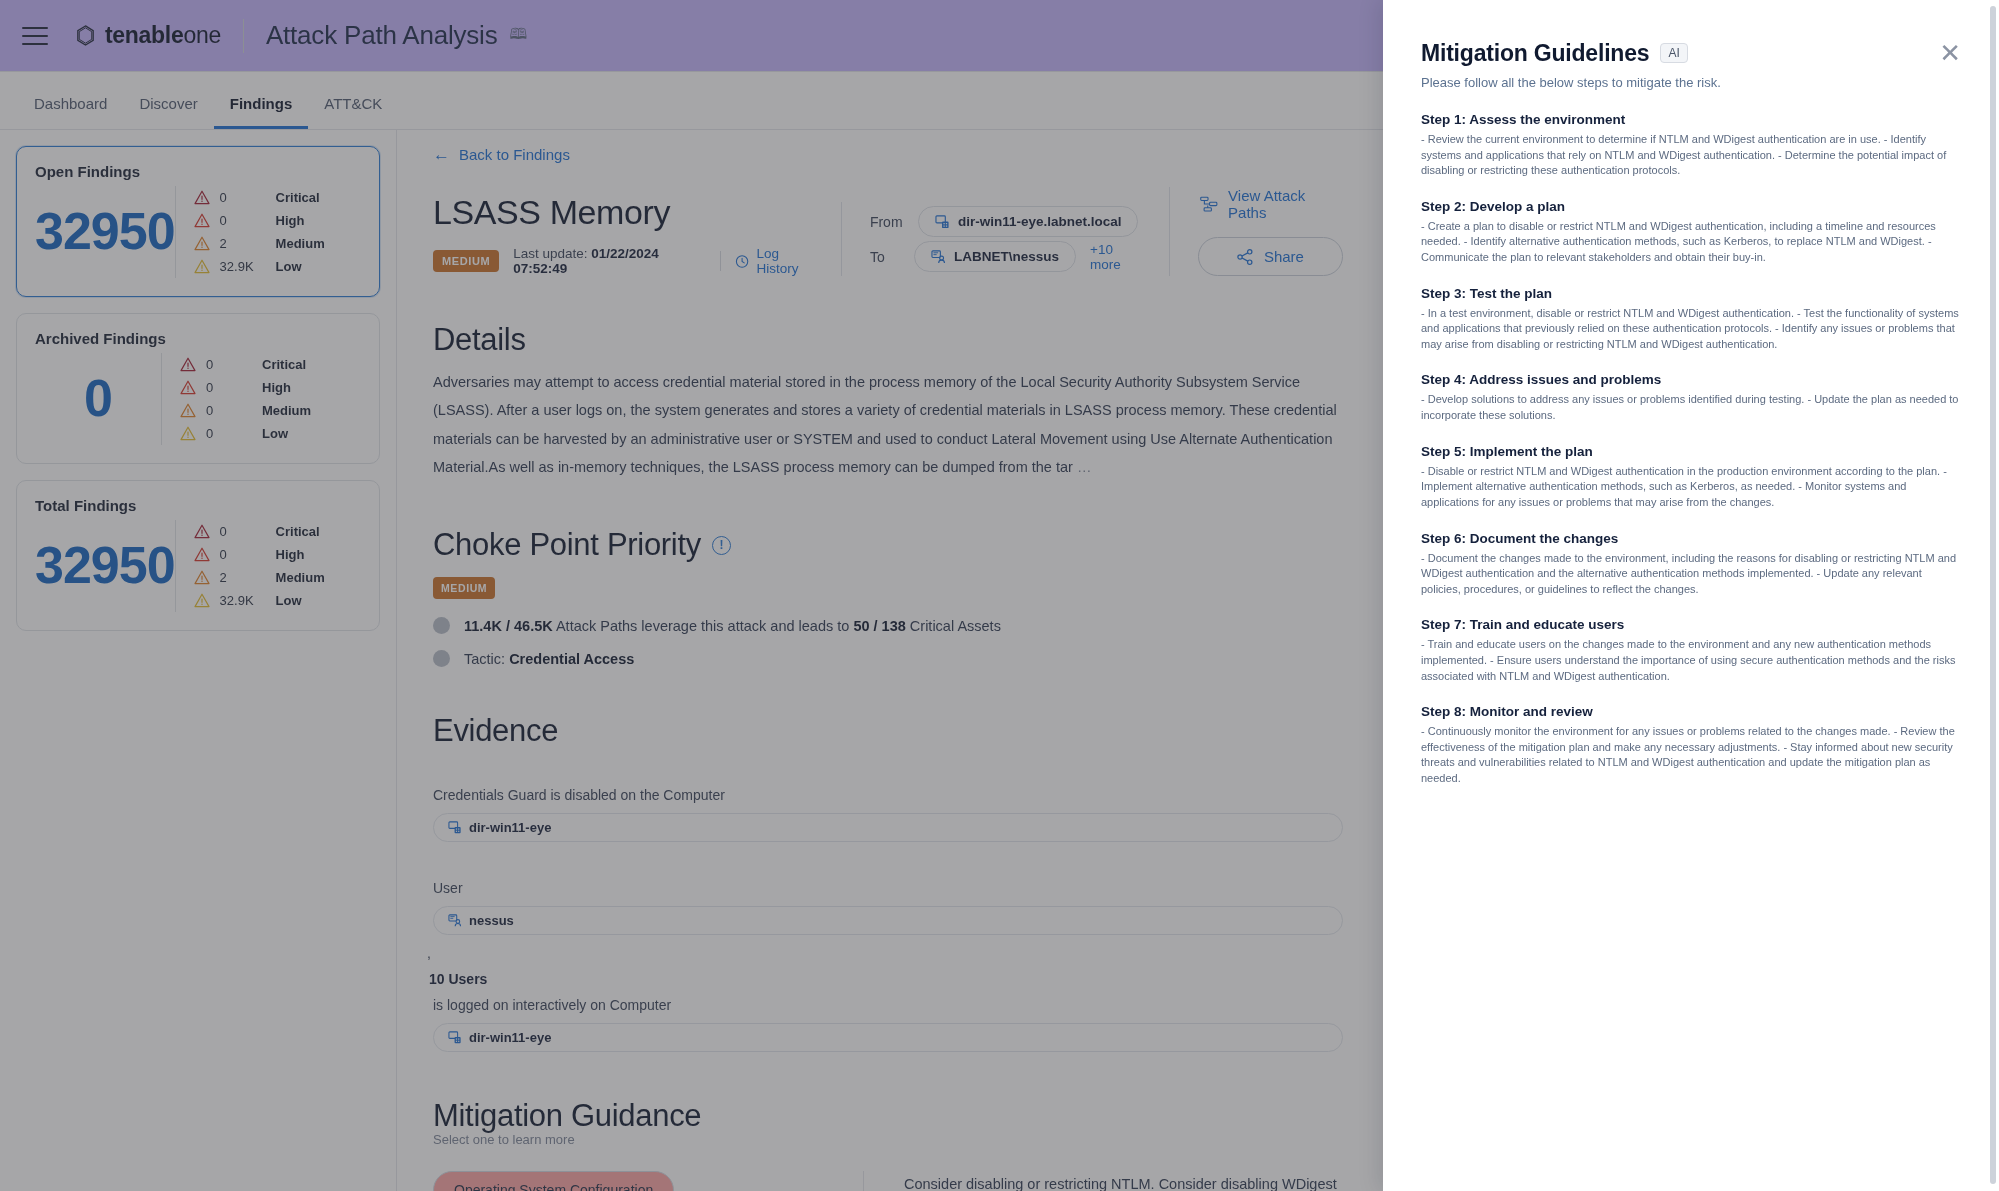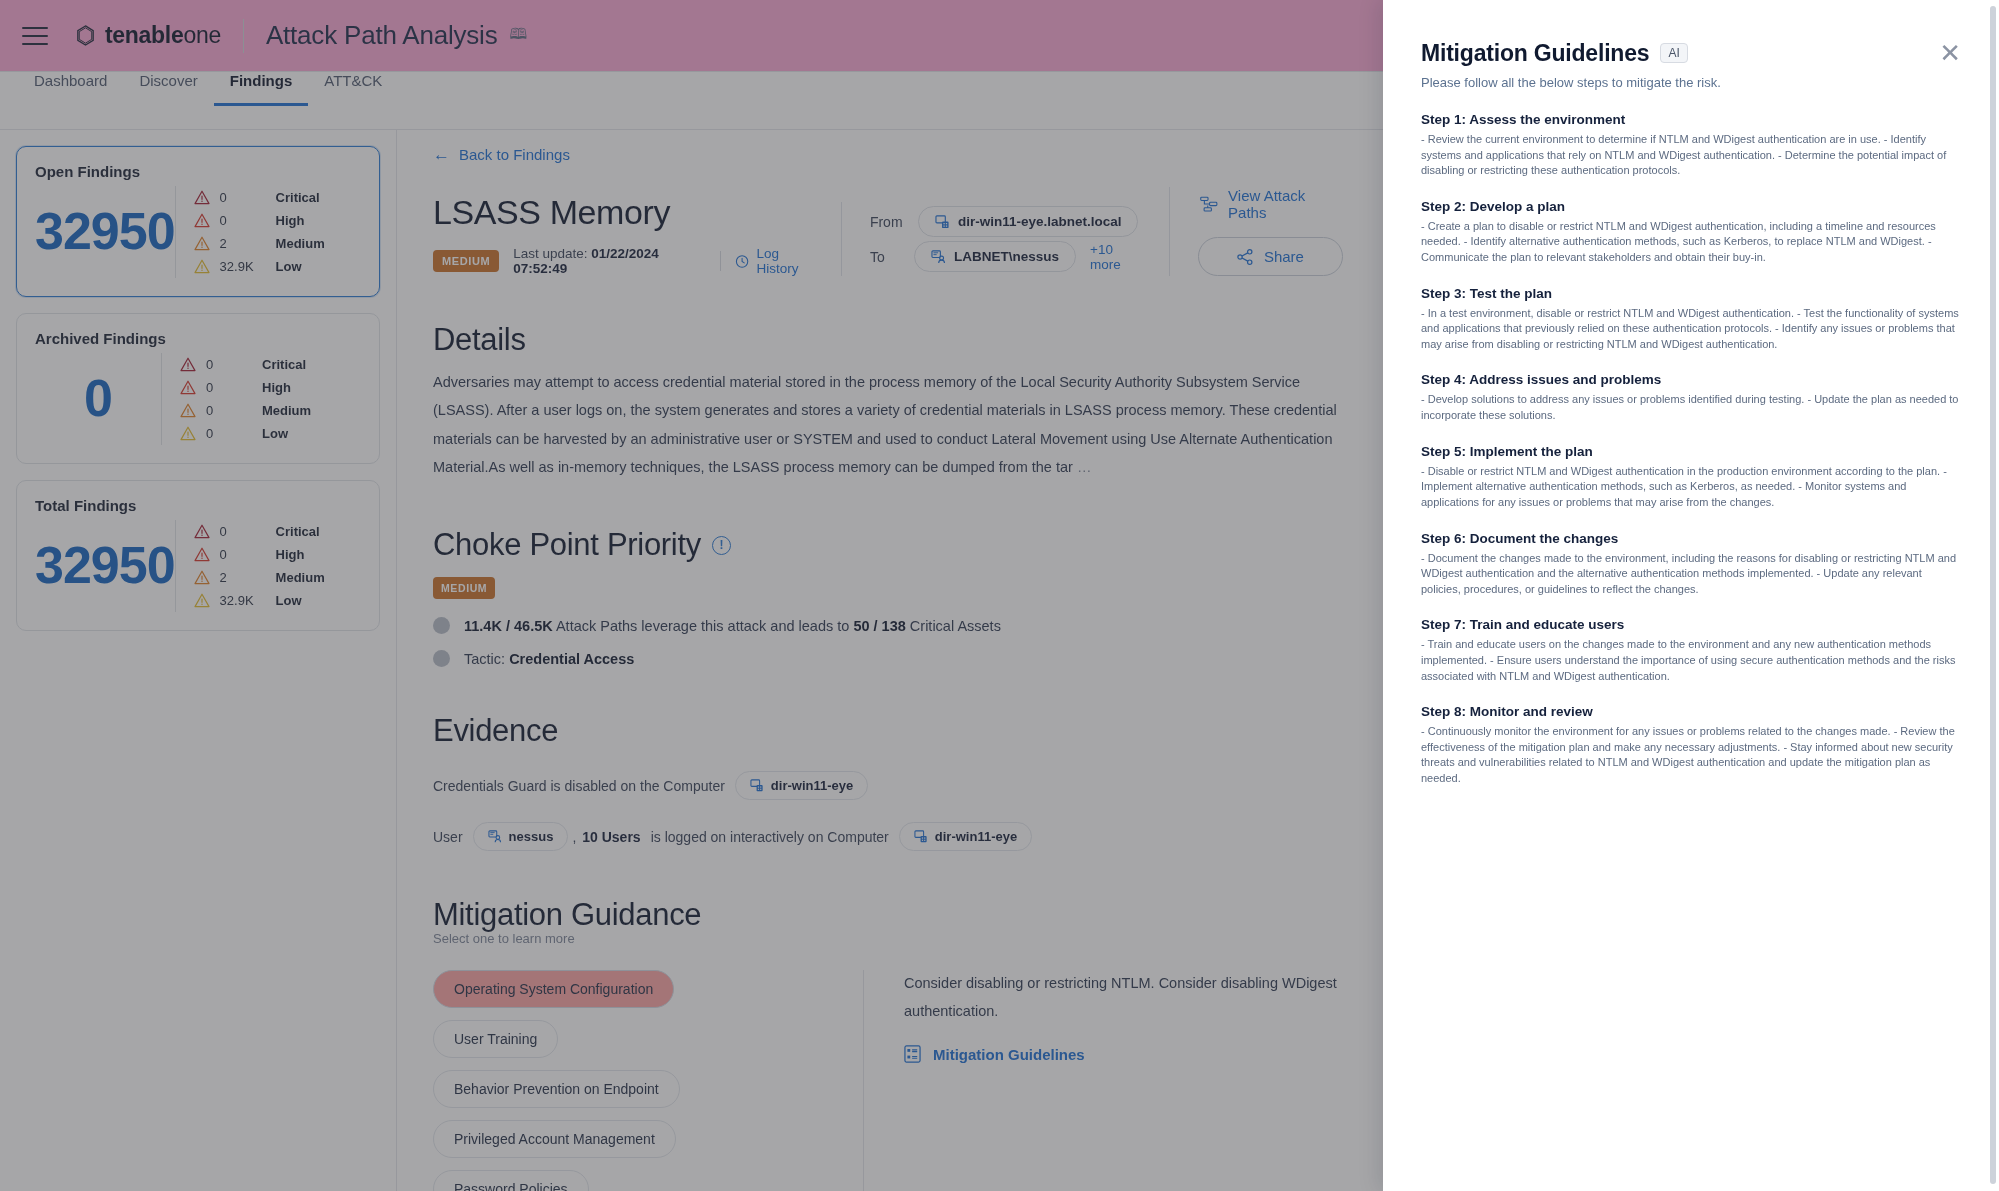--- a/index.html
+++ b/index.html
@@ -28,36 +28,36 @@
     z-index: 60;
     pointer-events: none;
   }
 
   
   .topbar {
     height: 72px;
     display: flex; align-items: center;
     padding: 0 22px;
     border-bottom: 1px solid #e3e6ea;
-    background: #f9a8d4;
+    background: #c4b5fd;
   }
   .hamburger { width: 26px; height: 18px; display:flex; flex-direction:column; justify-content:space-between; margin-right: 26px; cursor:pointer; }
   .hamburger span { display:block; height:2px; background:#20283c; border-radius:2px; }
   .brand { display:flex; align-items:center; gap:8px; }
   .brand-mark { width:23px; height:23px; }
   .brand-txt { font-size:23px; color:#10182e; letter-spacing:-0.3px; }
   .brand-txt b { font-weight:700; }
   .brand-txt span.light { font-weight:400; }
   .vsep { width:1px; height:34px; background:#cfd4db; margin:0 22px; }
   .app-title { font-size:26px; color:#1c2b4a; font-weight:400; letter-spacing:-0.2px;}
   .book-icon { margin-left:12px; color:#5b6880; font-size:15px; }
 
   
   .tabsbar {
-    height:58px; display:flex; align-items:flex-start; gap:0;
+    height:58px; display:flex; align-items:flex-end; gap:0;
     padding:0 18px; border-bottom:1px solid #e3e6ea; background:#fff;
   }
   .tab {
     padding: 0 16px 14px 16px;
     font-size:15px; color:#4e5a70; cursor:pointer;
     border-bottom:3px solid transparent;
   }
   .tab.active { color:#10182e; font-weight:700; border-bottom-color:#1c6fd4; }
 
   
@@ -127,21 +127,21 @@
     width:19px;height:19px;border-radius:50%;border:1.6px solid #2a7ad4;color:#2a7ad4;
     font-size:12px;font-weight:700;display:inline-flex;align-items:center;justify-content:center;
     cursor:pointer;
   }
   .chip-medium { display:inline-block; background:#c9712a; color:#fff; font-size:10.5px; font-weight:700; letter-spacing:0.6px; padding:5px 8px; border-radius:4px; margin-top:14px;}
   .bullets { margin-top:18px; display:flex; flex-direction:column; gap:16px;}
   .bullet { display:flex; align-items:flex-end; gap:14px; font-size:14.5px; color:#2e3a52; }
   .dot { width:17px;height:17px;border-radius:50%;background:#b6bdc8; flex:0 0 17px; }
   .bullet b { color:#101a30; font-weight:700; }
 
-  .evrow { display:flex; align-items:center; gap:10px; font-size:14px; color:#39445a; margin-top:22px; flex-wrap:wrap;}
+  .evrow { display:flex; gap:10px; font-size:14px; color:#39445a; margin-top:38px; flex-wrap:wrap;flex-direction:column;}
   .chip-sm {
     display:inline-flex; align-items:center; gap:7px;
     border:1px solid #e2e6ec; border-radius:16px; padding:6px 14px;
     font-size:13px; font-weight:700; color:#16203a; background:#fff; cursor:pointer;
   }
 
   .mitwrap { display:flex; margin-top:24px; }
   .mitleft { width:390px; flex:0 0 390px; display:flex; flex-direction:column; gap:12px; }
   .mitpill {
     border:1px solid #e2e6ec; border-radius:20px; padding:10px 20px;

